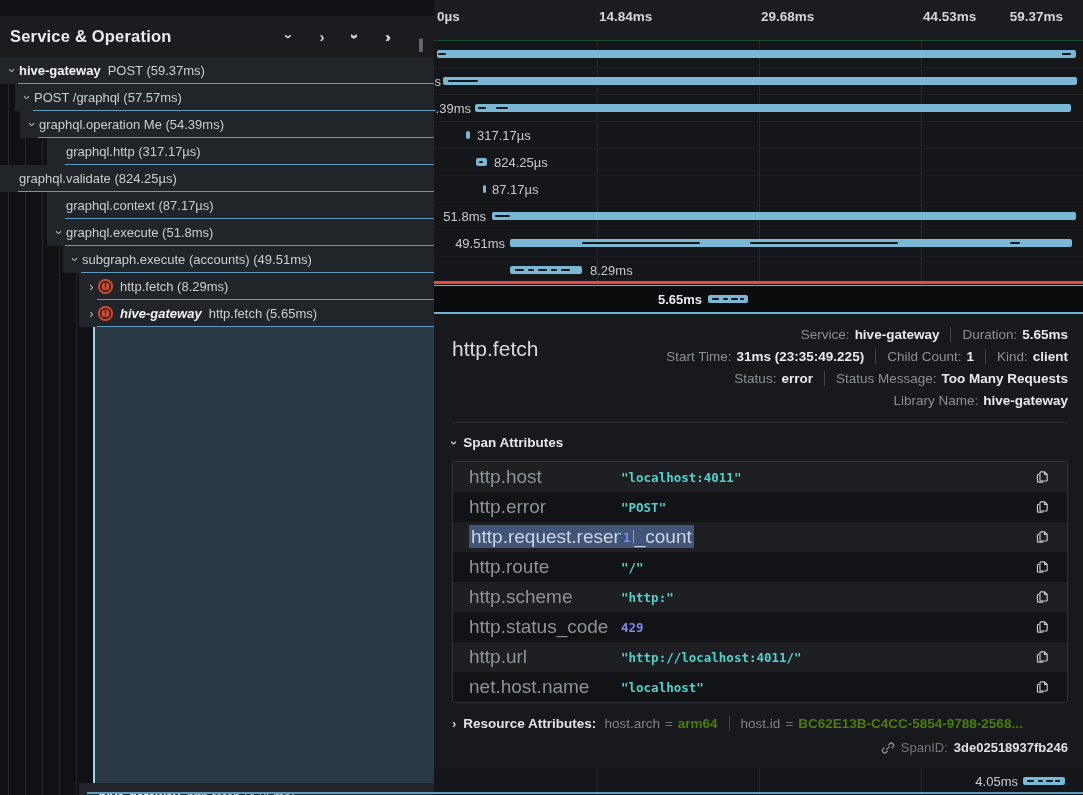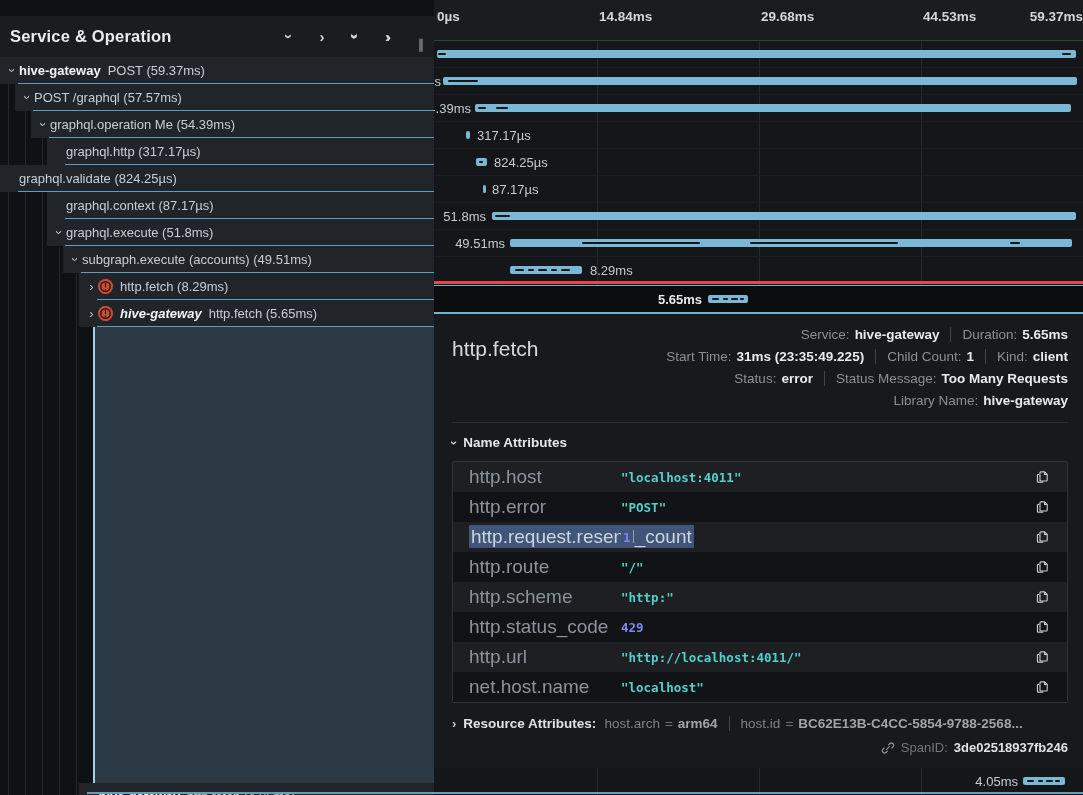--- a/index.html
+++ b/index.html
@@ -63,21 +63,21 @@
   .akey .hl { background:#405577; color:#ccd5e2; padding:1px 2px; border-radius:1px; }
   .aval { flex:1; font-family:"DejaVu Sans Mono", monospace; font-size:12.5px; font-weight:700; }
   .v-str { color:#52d1cc; }
   .v-num { color:#7d88f2; }
   .aval .hlv { background:#405577; padding:1px 2px; border-radius:1px; }
   .copybtn { flex:0 0 34px; text-align:center; cursor:pointer; line-height:0; }
   .resline { display:flex; align-items:center; margin-top:13px; font-size:13.5px; white-space:nowrap; overflow:hidden; }
   .resttl { font-weight:700; color:#e0e3e6; margin:0 8px 0 7px; }
   .reskey { color:#7d838a; }
   .reseq { color:#6c7278; margin:0 5px; }
-  .resval { color:#a3a3a3; font-weight:700; }
+  .resval { color:#4d7c0f; font-weight:700; }
   .spanidline { display:flex; justify-content:flex-end; align-items:center; gap:6px; margin-top:9px; font-size:13px; }
   .sidlab { color:#70767d; }
   .sidval { color:#dfe2e5; font-weight:700; }
 
   .bottomline { position:absolute; left:87px; right:0; bottom:1px; height:2px; background:#5f9fc0; z-index:6; }
 </style>
 </head>
 <body>
 
 <div class="app">
@@ -85,21 +85,21 @@
   <div class="pane">
     <div class="grid" style="left:163px"></div>
     <div class="grid" style="left:325px"></div>
     <div class="grid" style="left:487px"></div>
 
     <div class="ruler">
       <span class="tick" style="left:3px">0µs</span>
       <span class="tick" style="left:165px">14.84ms</span>
       <span class="tick" style="left:327px">29.68ms</span>
       <span class="tick" style="left:489px">44.53ms</span>
-      <span class="tick" style="right:0">59.37ms</span>
+      <span class="tick" style="right:20px">59.37ms</span>
     </div>
 
     <div class="brow" style="top:41px">
       <div class="bar" style="left:3px;width:639px">
         <div class="dash" style="left:1px;width:8px"></div>
           <div class="dash" style="left:625px;width:9px"></div>
       </div>
     </div>
     <div class="brow" style="top:68px">
       <span class="blab" style="right:642px">57.57ms</span>
@@ -204,21 +204,21 @@
             <span class="mlab">Library Name:</span>
             <span class="mval">hive-gateway</span>
           </div>
         </div>
       </div>
 
       <hr class="divider">
 
       <div class="sectionhdr">
         <span class="scaret down">›</span>
-        <span>Name Attributes</span>
+        <span>Span Attributes</span>
       </div>
 
       <div class="attrtable">
         <div class="arow odd">
           <div class="akey">http.host</div>
           <div class="aval v-str">"localhost:4011"</div>
           <div class="copybtn"><svg width="15" height="16" viewBox="0 0 16 16" fill="none" stroke="#c9ccd1" stroke-width="1.2" stroke-linejoin="round">
                 <path d="M4.4 5.2H3.6a1 1 0 0 0-1 1v6.3a1 1 0 0 0 1 1h5.2"></path>
                 <path d="M6.3 2.5h3.9L13 5.3v5.9a1 1 0 0 1-1 1H6.3a1 1 0 0 1-1-1V3.5a1 1 0 0 1 1-1z"></path>
                 <path d="M10.2 2.6v2.7h2.7"></path>
@@ -334,21 +334,21 @@
     <div class="tree">
       <div class="trow pad-caret" style="margin-left:0">
         <span class="caret down">›</span>
         <span class="prefix">hive-gateway</span>
         <span>POST (59.37ms)</span>
       </div>
       <div class="trow pad-caret" style="margin-left:15px">
         <span class="caret down">›</span>
         <span>POST /graphql (57.57ms)</span>
       </div>
-      <div class="trow pad-caret" style="margin-left:31px">
+      <div class="trow pad-caret" style="margin-left:20px">
         <span class="caret down">›</span>
         <span>graphql.operation Me (54.39ms)</span>
       </div>
       <div class="trow pad-nocaret" style="margin-left:47px">
         <span>graphql.http (317.17µs)</span>
       </div>
       <div class="trow pad-nocaret" style="">
         <span>graphql.validate (824.25µs)</span>
       </div>
       <div class="trow pad-nocaret" style="margin-left:47px">

